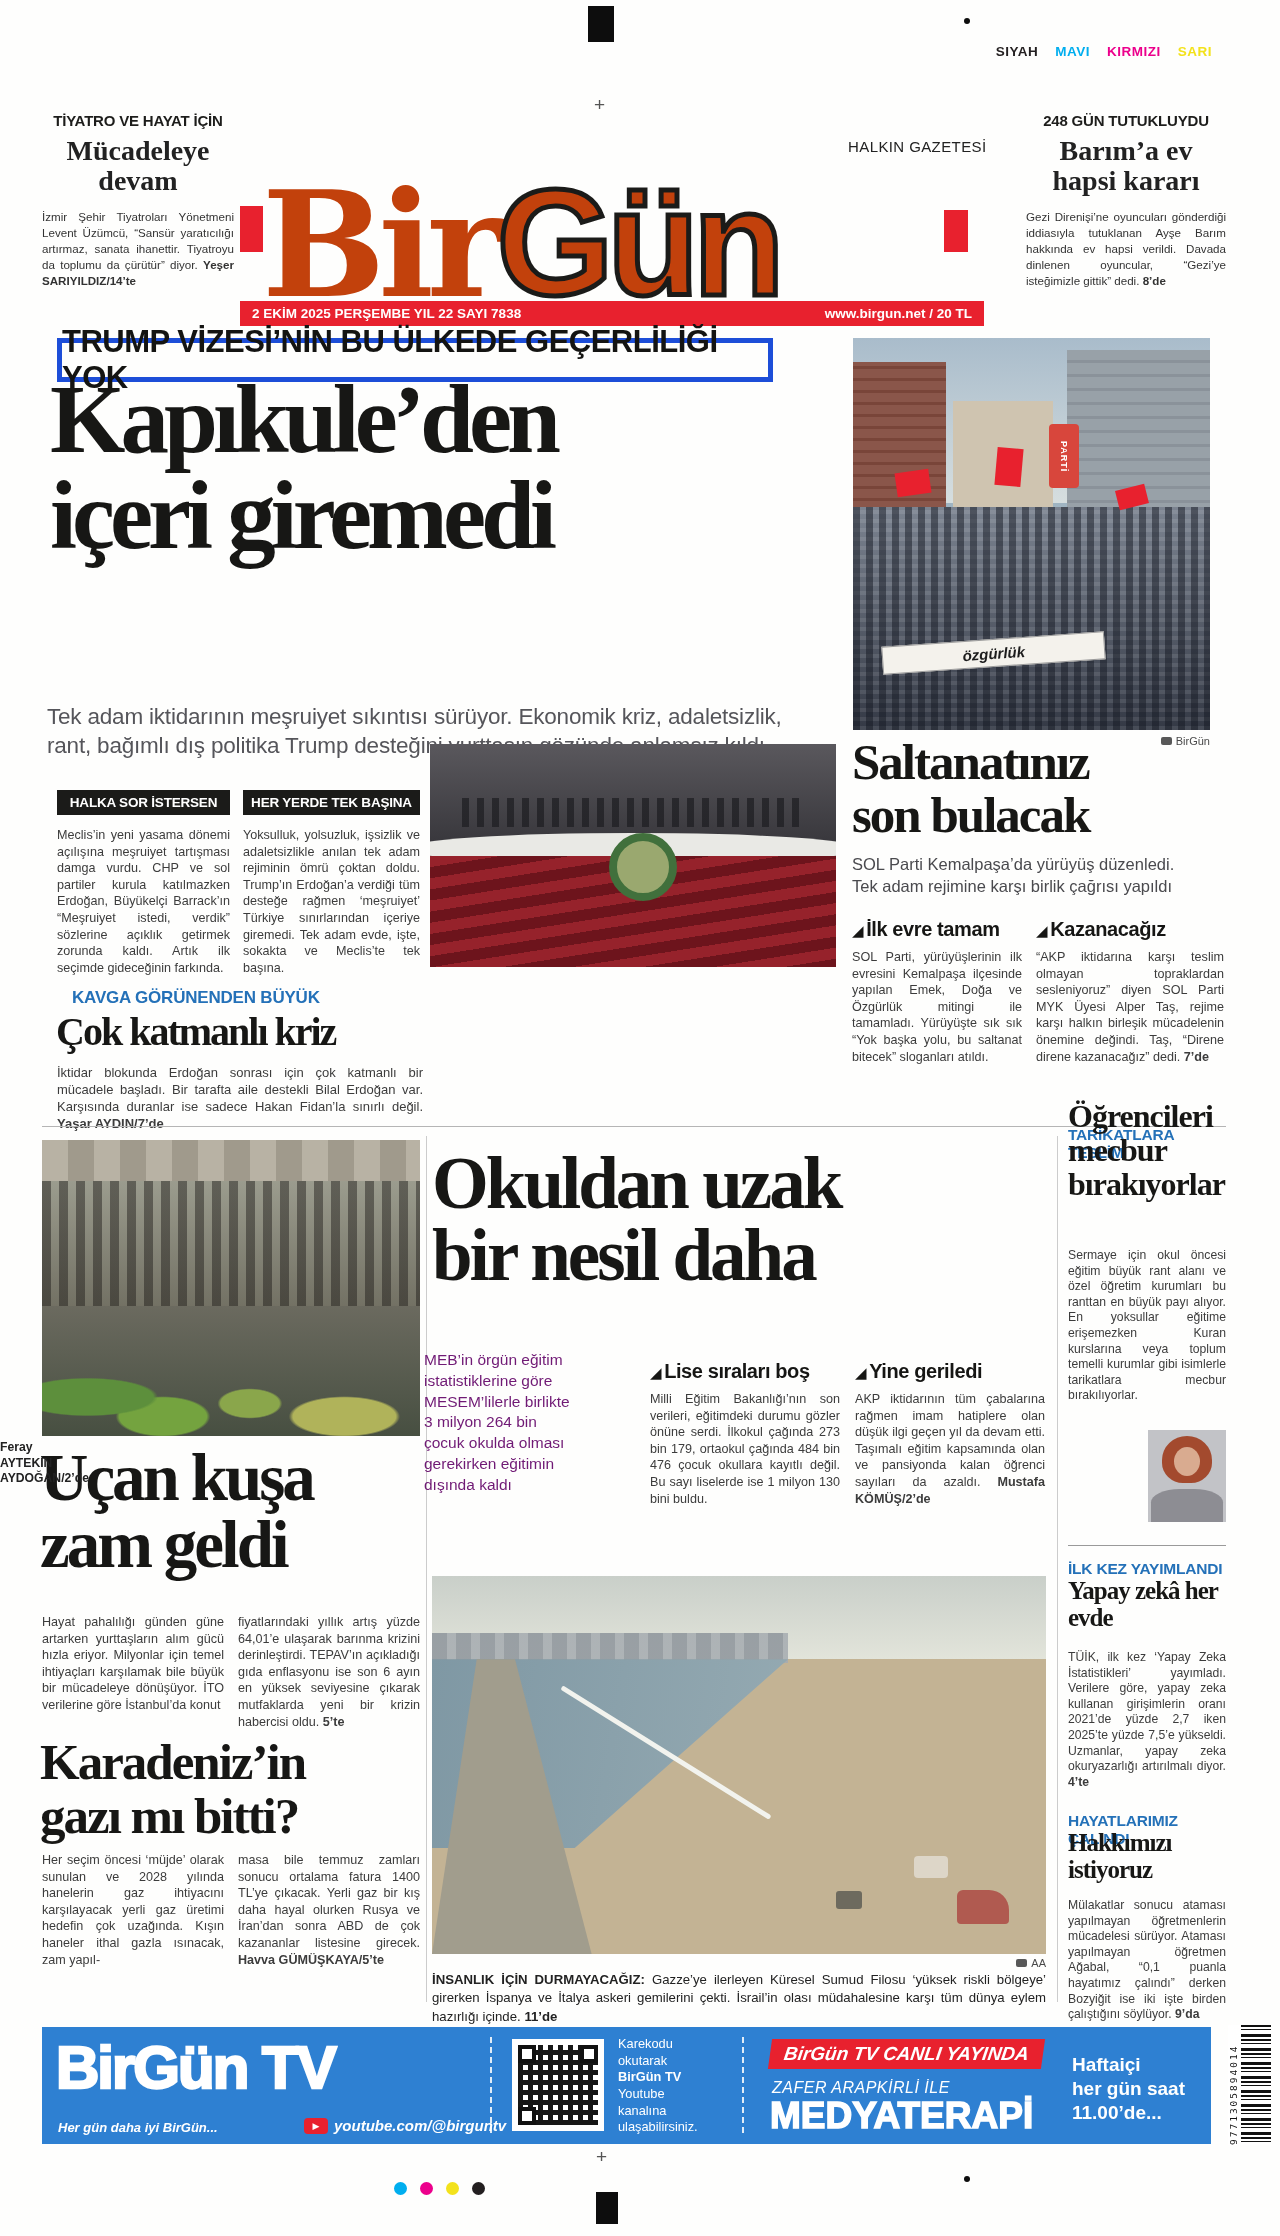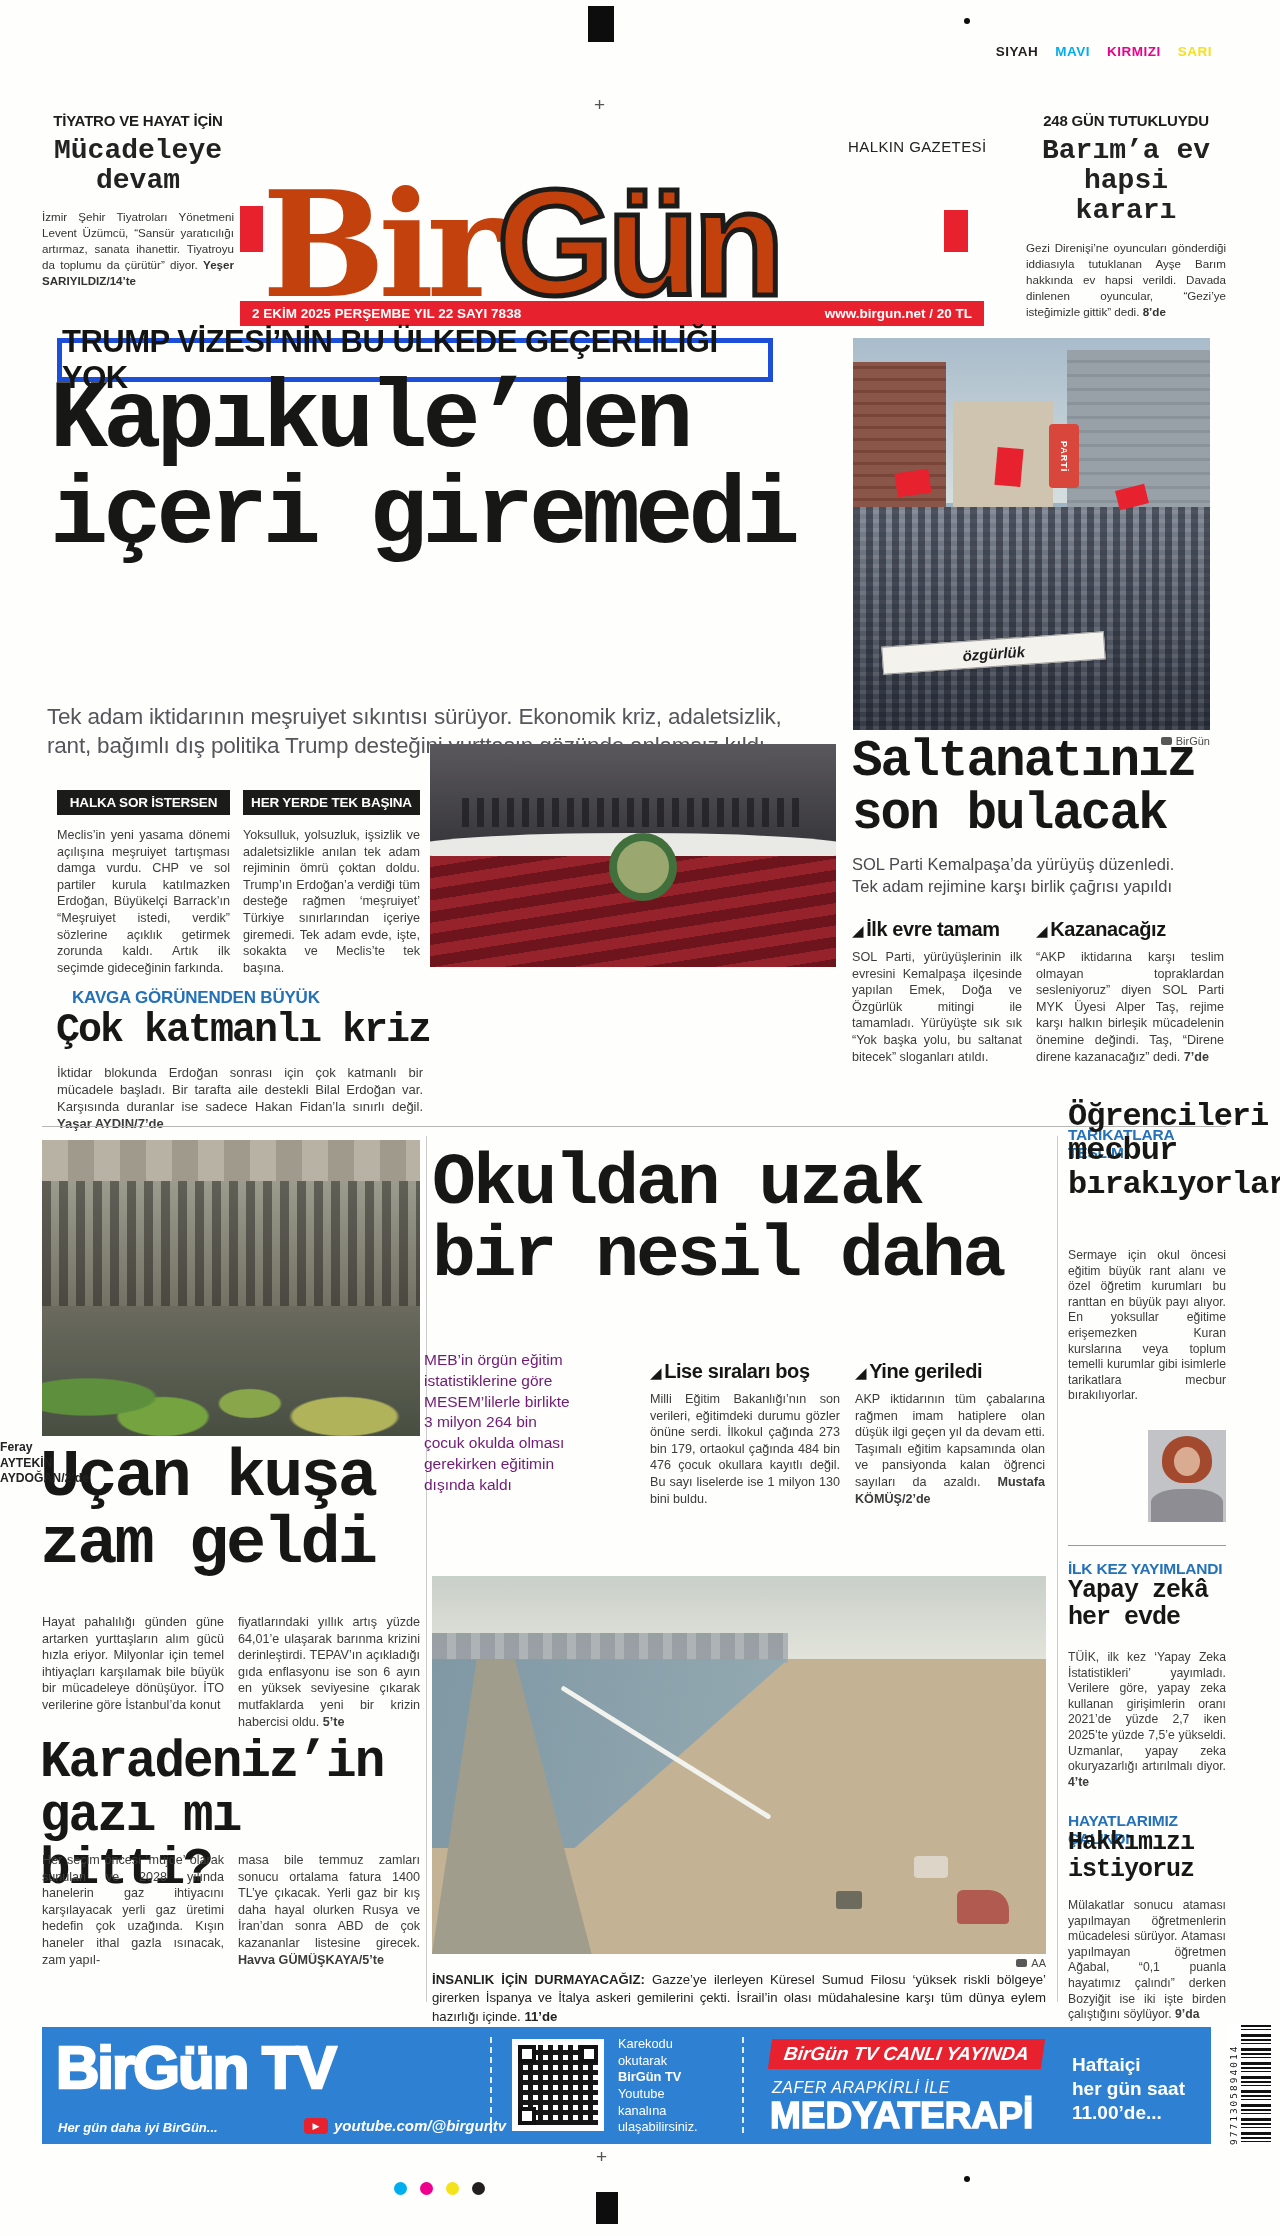--- a/index.html
+++ b/index.html
@@ -1,19 +1,19 @@
 <!DOCTYPE html>
 <html style="--accent-red: #e8212e; --kicker-blue: #2471b8; --banner-blue: #2e80d2; --cyan: #00aeef; --magenta: #ec008c; --yellow: #f3e21c; --ink: #231f20;"><head>
 <meta charset="utf-8">
 <style>
   html,body{margin:0;padding:0;background:#e9e9e9}
   #page{position:relative;width:1280px;height:2236px;margin:0 auto;background:#fefefd;
         font-family:"Liberation Sans","DejaVu Sans",sans-serif;color:#1d1d1b;overflow:hidden}
   .abs{position:absolute}
-  .serif{font-family:Liberation Mono, monospace;font-weight:700}
+  .serif{font-family:Liberation Serif, serif;font-weight:700}
   .preline{white-space:pre-line}
   .bold{font-weight:700}
   .jbody{font-size:12.6px;line-height:1.32;color:#3c3c3c;text-align:justify}
   .railbody{font-size:12.2px;line-height:1.28;color:#3c3c3c;text-align:justify}
   .kickblue{color:var(--kicker-blue,#2471b8);font-weight:800;letter-spacing:-0.2px}
   .tri{font-size:15px;margin-right:3px;color:#161614}
   .trihead{font-size:20px;font-weight:800;letter-spacing:-0.4px;color:#161614}
   
   #reg-sq-top{left:588px;top:6px;width:26px;height:36px;background:#0d0d0d}
   #reg-dot-top{left:964px;top:18px;width:6px;height:6px;border-radius:50%;background:#0d0d0d}

